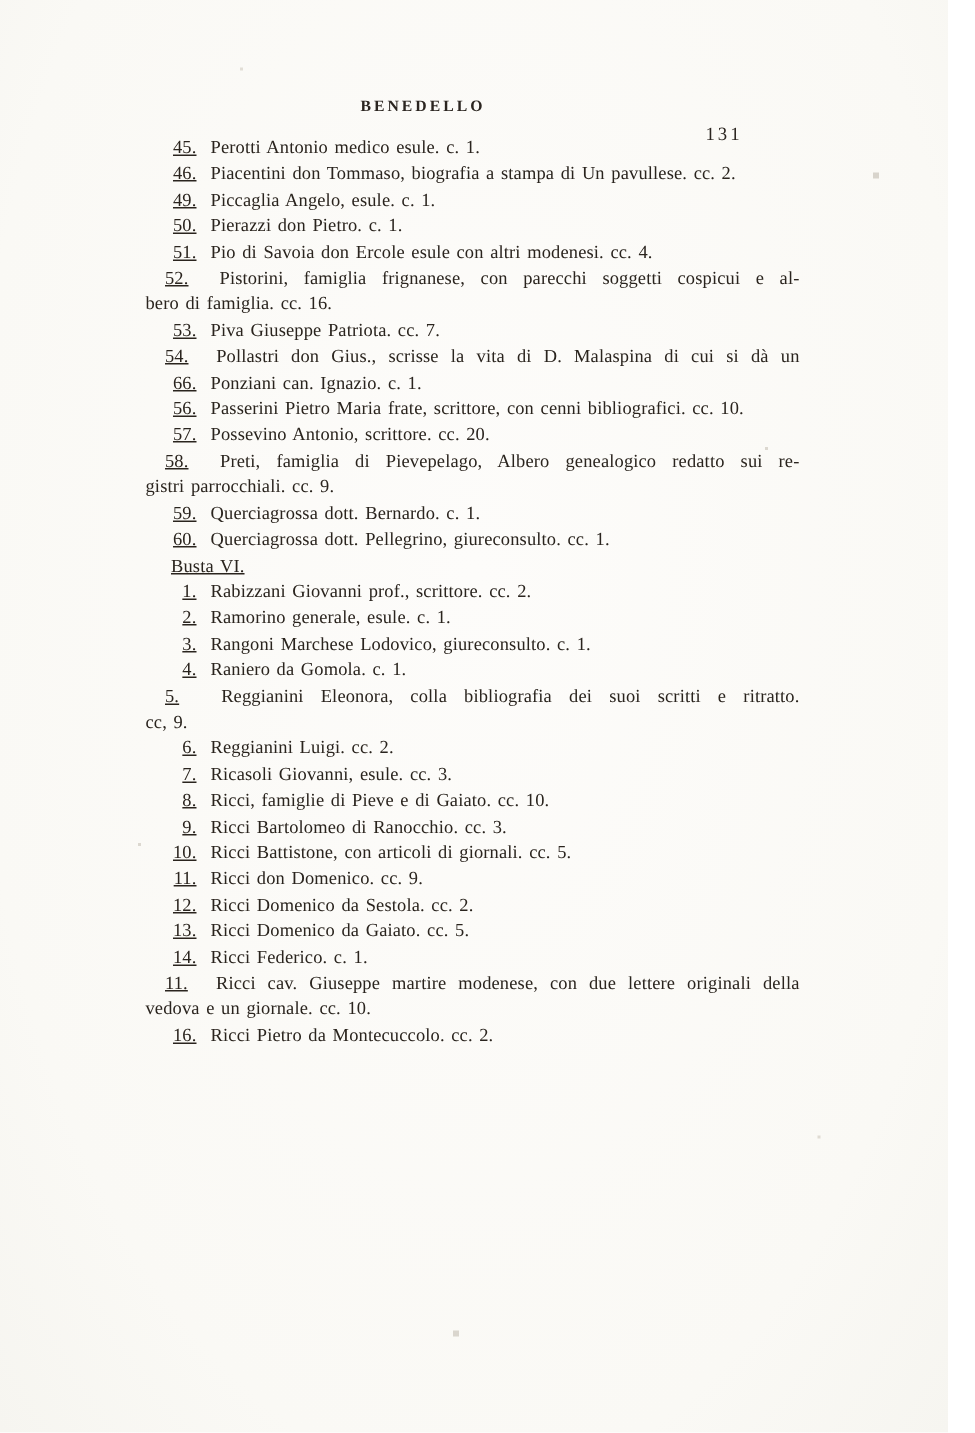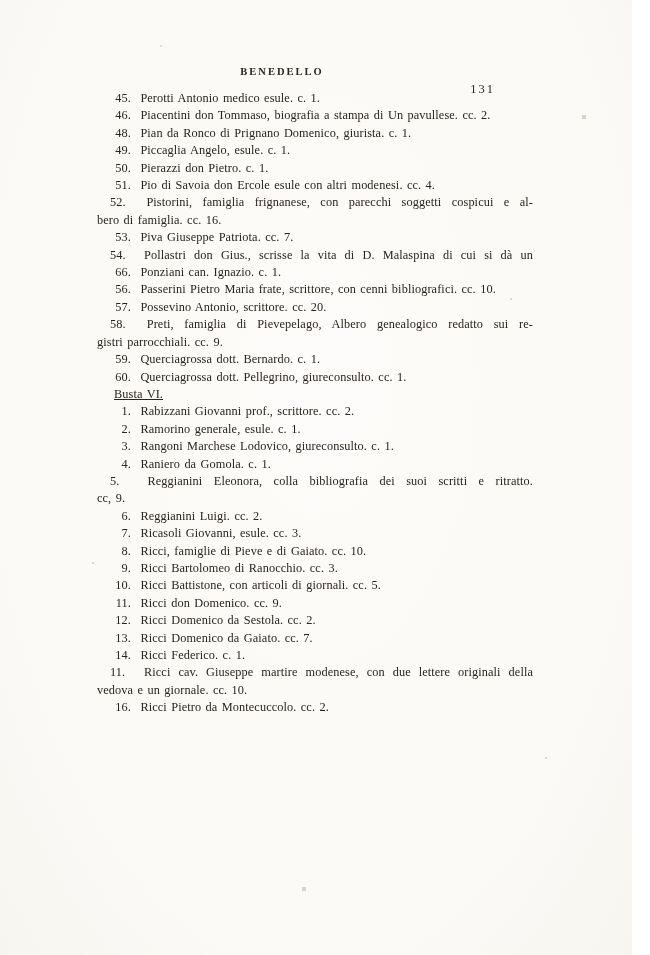--- a/index.html
+++ b/index.html
@@ -64,20 +64,21 @@
     text-align-last: justify;
   }
   .line.first {
     padding-left: 13px;
   }
   .num {
     display: inline-block;
     min-width: 21px;
     text-align: right;
     margin-right: 5px;
+    text-decoration: underline;
   }
   .line.heading {
     padding-left: 17px;
     text-decoration: underline;
   }
   
   .specks {
     position: absolute;
     left: 0; top: 0;
     width: 2px; height: 2px;
@@ -101,23 +102,20 @@
     <span class="page-number">131</span>
   </div>
   <div class="textblock">
       <div class="entry">
         <div class="line first"><span class="num">45.</span> <span>Perotti Antonio medico esule. c. 1.</span></div>
       </div>
       <div class="entry">
         <div class="line first"><span class="num">46.</span> <span>Piacentini don Tommaso, biografia a stampa di Un pavullese. cc. 2.</span></div>
       </div>
       <div class="entry">
-        <div class="line first"><span class="num">48.</span> <span>Pian da Ronco di Prignano Domenico, giurista. c. 1.</span></div>
-      </div>
-      <div class="entry">
         <div class="line first"><span class="num">49.</span> <span>Piccaglia Angelo, esule. c. 1.</span></div>
       </div>
       <div class="entry">
         <div class="line first"><span class="num">50.</span> <span>Pierazzi don Pietro. c. 1.</span></div>
       </div>
       <div class="entry">
         <div class="line first"><span class="num">51.</span> <span>Pio di Savoia don Ercole esule con altri modenesi. cc. 4.</span></div>
       </div>
       <div class="entry">
         <div class="line first just"><span class="num">52.</span> <span>Pistorini, famiglia frignanese, con parecchi soggetti cospicui e al-</span></div>
@@ -180,21 +178,21 @@
       <div class="entry">
         <div class="line first"><span class="num">10.</span> <span>Ricci Battistone, con articoli di giornali. cc. 5.</span></div>
       </div>
       <div class="entry">
         <div class="line first"><span class="num">11.</span> <span>Ricci don Domenico. cc. 9.</span></div>
       </div>
       <div class="entry">
         <div class="line first"><span class="num">12.</span> <span>Ricci Domenico da Sestola. cc. 2.</span></div>
       </div>
       <div class="entry">
-        <div class="line first"><span class="num">13.</span> <span>Ricci Domenico da Gaiato. cc. 7.</span></div>
+        <div class="line first"><span class="num">13.</span> <span>Ricci Domenico da Gaiato. cc. 5.</span></div>
       </div>
       <div class="entry">
         <div class="line first"><span class="num">14.</span> <span>Ricci Federico. c. 1.</span></div>
       </div>
       <div class="entry">
         <div class="line first just"><span class="num">11.</span> <span>Ricci cav. Giuseppe martire modenese, con due lettere originali della</span></div>
         <div class="line">vedova e un giornale. cc. 10.</div>
       </div>
       <div class="entry">
         <div class="line first"><span class="num">16.</span> <span>Ricci Pietro da Montecuccolo. cc. 2.</span></div>

